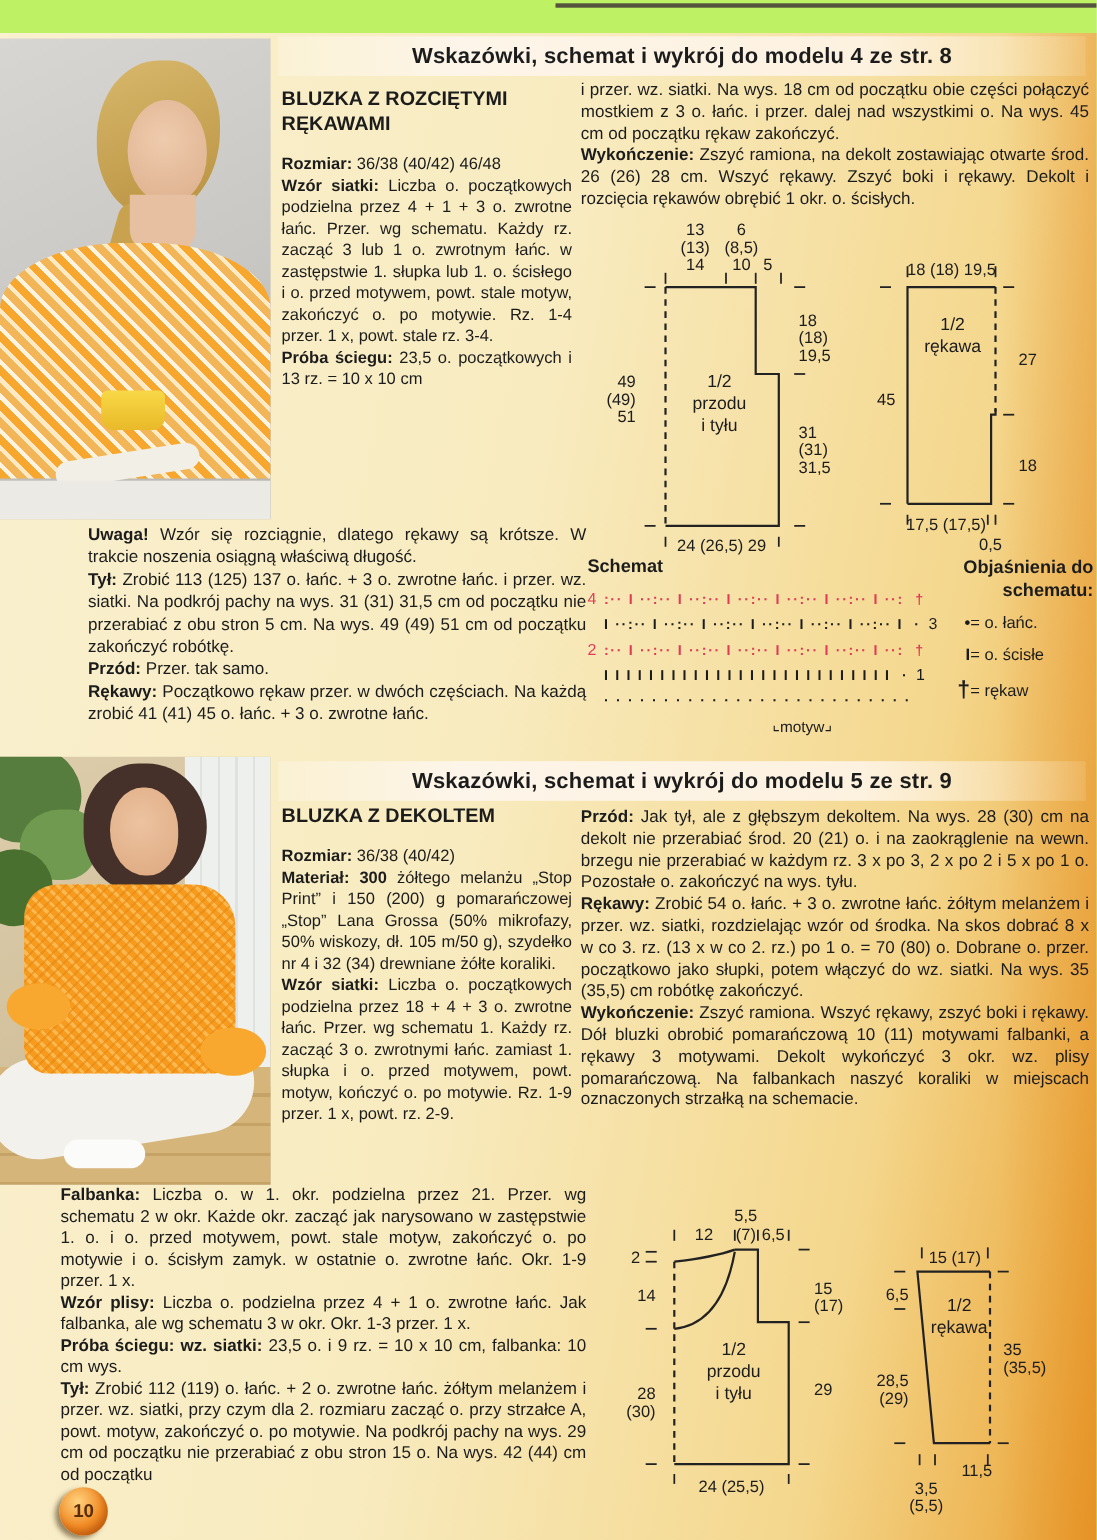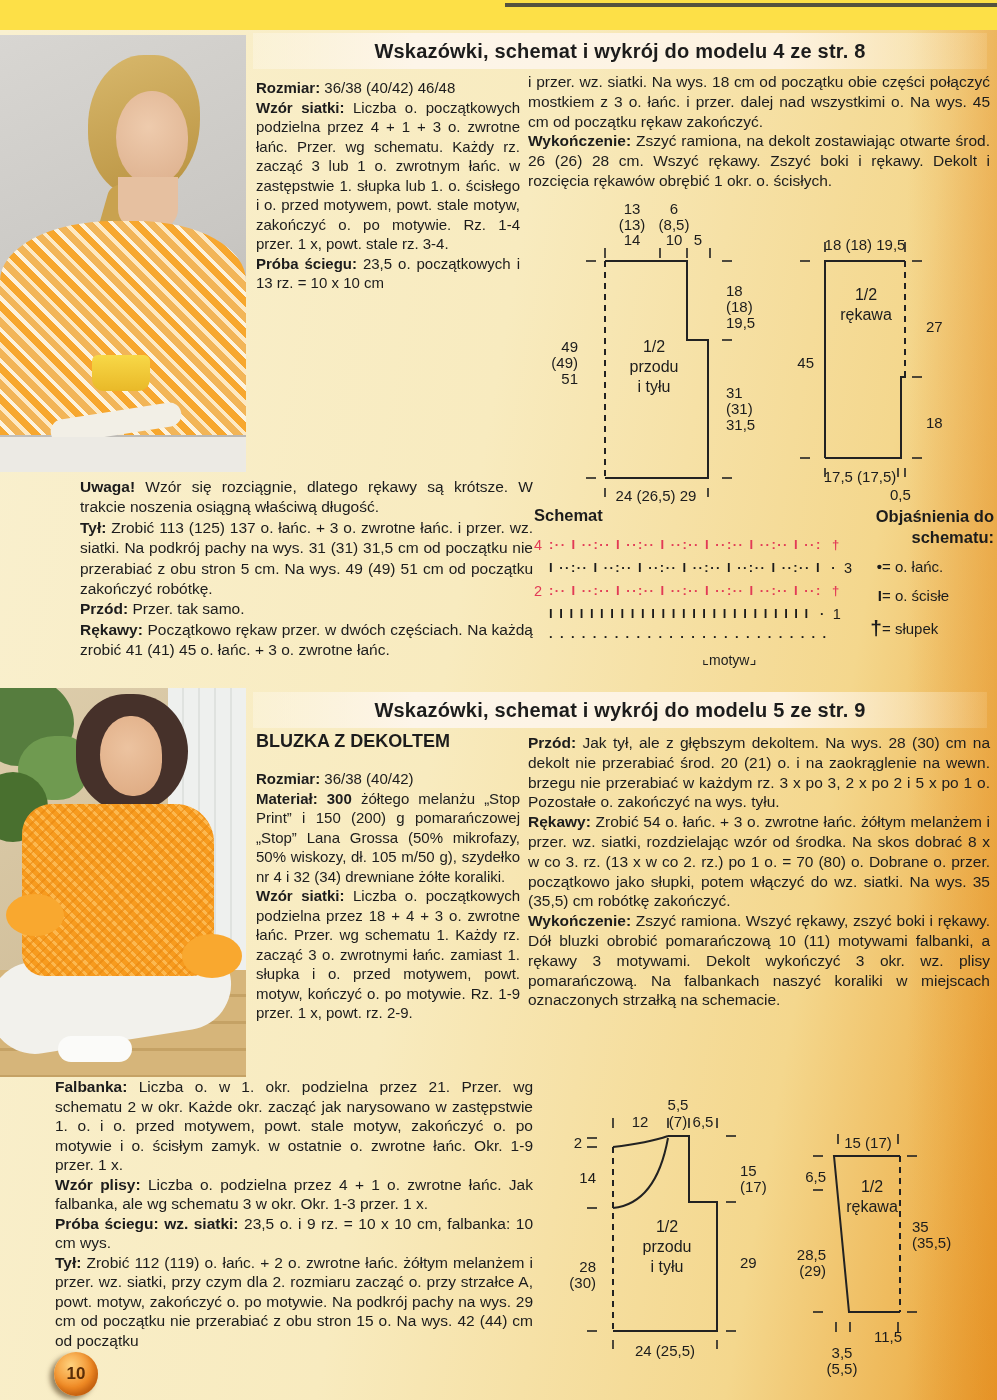--- a/index.html
+++ b/index.html
@@ -1,16 +1,16 @@
 <!DOCTYPE html>
 <html><head>
 <meta charset="utf-8">
 <style>
   html,body{margin:0;padding:0;}
-  .page{position:relative;width:997px;height:1400px;background:#fde047;overflow:hidden;
+  .page{position:relative;width:997px;height:1400px;background:#bef264;overflow:hidden;
         font-family:"Liberation Sans",sans-serif;color:#1c1c1c;}
   .content-bg{position:absolute;left:0;top:30px;right:0;bottom:0;
         background:linear-gradient(100deg,#f9f0cf 0%,#f8ebbf 45%,#f4d78d 78%,#eeb655 92%,#e89b2e 100%);}
   .edge-shade{position:absolute;right:0;top:30px;width:90px;bottom:0;
         background:linear-gradient(to right,rgba(232,150,40,0),rgba(225,130,20,.35));}
   .topline{position:absolute;top:3px;left:505px;right:0;height:4px;background:#55523e;}
 
   .banner{position:absolute;left:253px;width:734px;height:36px;display:flex;align-items:center;justify-content:center;
         background:linear-gradient(to right,rgba(255,252,246,.30),#fdf5e9 22%,#fdf2e0 72%,rgba(253,236,205,.15));
         font-weight:bold;font-size:20px;letter-spacing:.2px;}
@@ -109,20 +109,21 @@
     <div class="p1-cup"></div>
     <div class="p1-belt"></div>
     <div class="p1-skirt"></div>
   </div>
 
   <div class="banner banner1">
     <span>Wskazówki, schemat i wykrój do modelu 4 ze str. 8</span>
   </div>
 
   <div class="textcol col-left1">
+    <h2 class="sec-title">BLUZKA Z ROZCIĘTYMI RĘKAWAMI</h2>
     <p><b>Rozmiar:</b> <span>36/38 (40/42) 46/48</span></p>
     <p><b>Wzór siatki:</b> <span>Liczba o. początkowych podzielna przez 4 + 1 + 3 o. zwrotne łańc. Przer. wg schematu. Każdy rz. zacząć 3 lub 1 o. zwrotnym łańc. w zastępstwie 1. słupka lub 1. o. ścisłego i o. przed motywem, powt. stale motyw, zakończyć o. po motywie. Rz. 1-4 przer. 1 x, powt. stale rz. 3-4.</span></p>
     <p><b>Próba ściegu:</b> <span>23,5 o. początkowych i 13 rz. = 10 x 10 cm</span></p>
   </div>
 
   <div class="textcol col-right1">
     <p><span>i przer. wz. siatki. Na wys. 18 cm od początku obie części połączyć mostkiem z 3 o. łańc. i przer. dalej nad wszystkimi o. Na wys. 45 cm od początku rękaw zakończyć.</span></p>
     <p><b>Wykończenie:</b> <span>Zszyć ramiona, na dekolt zostawiając otwarte środ. 26 (26) 28 cm. Wszyć rękawy. Zszyć boki i rękawy. Dekolt i rozcięcia rękawów obrębić 1 okr. o. ścisłych.</span></p>
   </div>
 
@@ -228,21 +229,21 @@
     <div class="legend-item">
       <span class="ls">•</span>
       <span>= o. łańc.</span>
     </div>
     <div class="legend-item">
       <span class="ls">I</span>
       <span>= o. ścisłe</span>
     </div>
     <div class="legend-item">
       <span class="ls dagger">†</span>
-      <span>= słupek</span>
+      <span>= rękaw</span>
     </div>
   </div>
 
   <div class="banner banner2">
     <span>Wskazówki, schemat i wykrój do modelu 5 ze str. 9</span>
   </div>
 
   <div class="photo photo2">
     <div class="p2-furniture"></div>
     <div class="p2-leaf1"></div>

